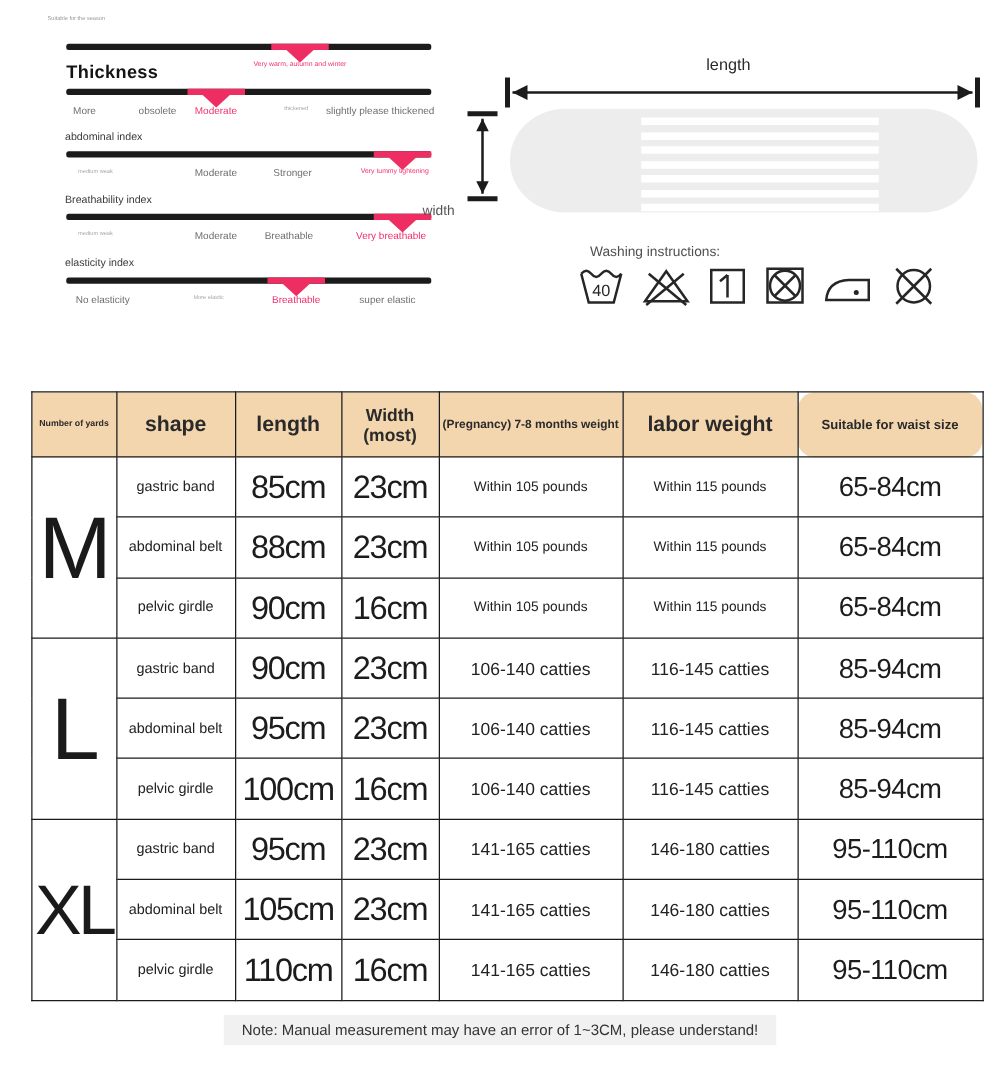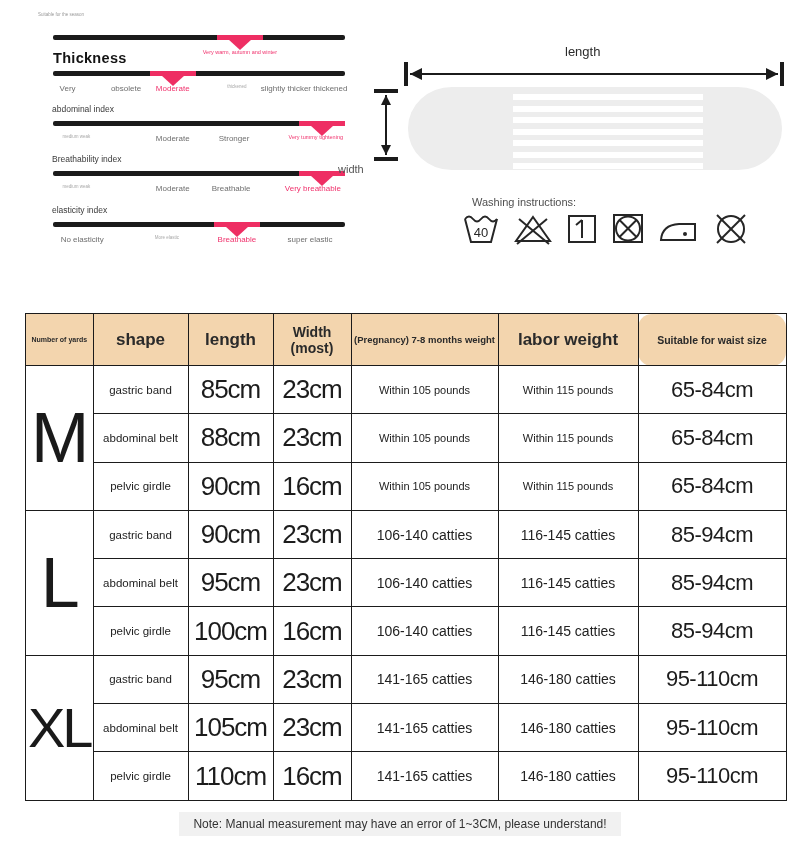--- a/index.html
+++ b/index.html
@@ -63,25 +63,25 @@
   </div>
   <div class="scale-labels" style="top:49px;">
     <span class="lbl-pinktiny" style="left:64%;">Very warm, autumn and winter</span>
   </div>
 
   <div class="scale-head-big" style="left:53px; top:50px;">Thickness</div>
   <div class="scale-bar" style="top:71px;">
     <div class="marker" style="left:41%;"></div>
   </div>
   <div class="scale-labels" style="top:84px;">
-    <span class="lbl-g" style="left:5%;">Very</span>
+    <span class="lbl-g" style="left:5%;">More</span>
     <span class="lbl-g" style="left:25%;">obsolete</span>
     <span class="lbl-pink" style="left:41%;">Moderate</span>
     <span class="lbl-tiny" style="left:63%;">thickened</span>
-    <span class="lbl-g" style="left:86%;">slightly thicker thickened</span>
+    <span class="lbl-g" style="left:86%;">slightly please thickened</span>
   </div>
 
   <div class="scale-head-sm" style="left:52px; top:104px;">abdominal index</div>
   <div class="scale-bar" style="top:121px;">
     <div class="marker" style="left:92%;"></div>
   </div>
   <div class="scale-labels" style="top:134px;">
     <span class="lbl-tiny" style="left:8%;">medium weak</span>
     <span class="lbl-g" style="left:41%;">Moderate</span>
     <span class="lbl-g" style="left:62%;">Stronger</span>

